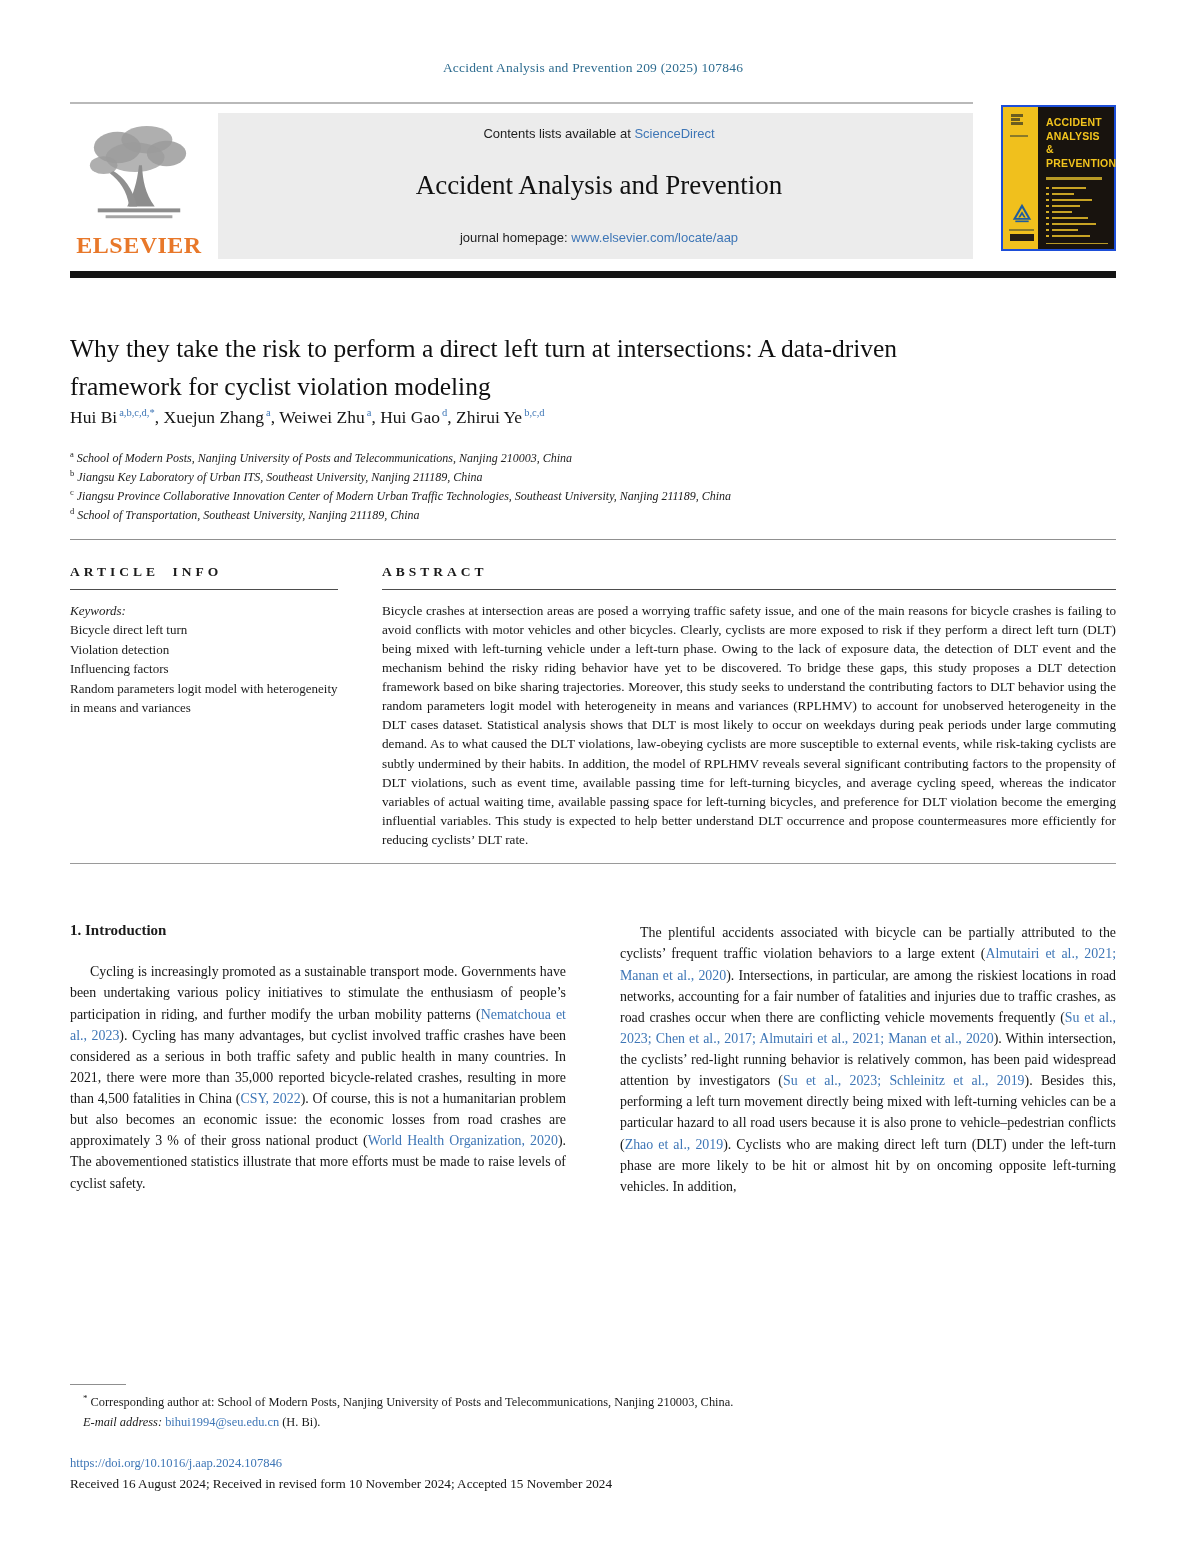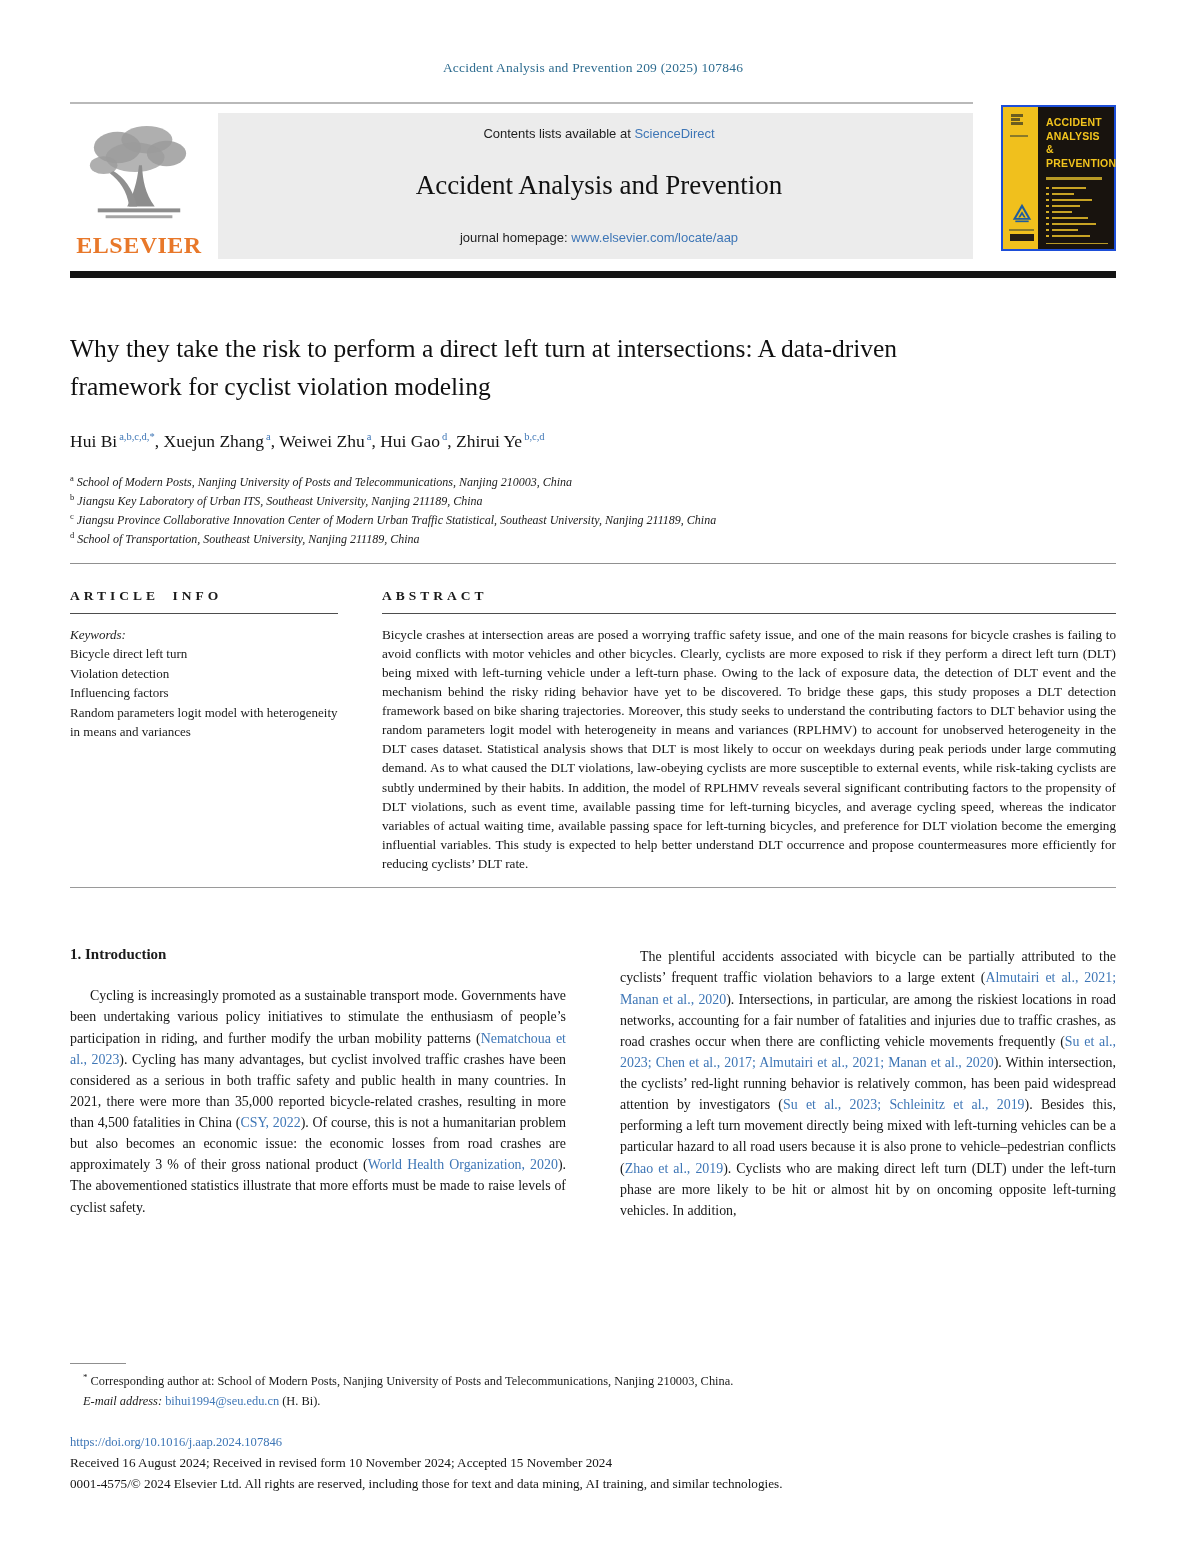--- a/index.html
+++ b/index.html
@@ -60,21 +60,21 @@
   .cover-botline { margin-top:6px; height:1px; width:62px; background:#b89a25; }
   .cover-peacock { position:absolute; left:9px; bottom:26px; width:20px; height:20px; }
   .cover-sd-badge { position:absolute; left:7px; bottom:8px; width:24px; height:7px; background:#241d14; }
   .cover-sd-line { position:absolute; left:6px; bottom:18px; width:25px; height:2px; background:#8a7a2a; }
 
   
   .paper-title {
     margin-top:52px; font-size:25.5px; line-height:1.5; color:#101010; font-weight:normal;
     max-width:900px;
   }
-  .authors { margin-top:24px; font-size:17.5px; color:#141414; }
+  .authors { font-size:17.5px; color:#141414; }
   .authors sup { font-size:10.5px; color:#3e76b6; margin-left:2px; }
   .affils { margin-top:20px; }
   .affil { font-size:12px; font-style:italic; color:#202020; line-height:1.5; }
   .affil sup { font-style:normal; font-size:8.5px; margin-right:3px; }
   .rule-full { border-top:1.5px solid #909090; margin-top:15px; }
 
   
   .info-grid { display:grid; grid-template-columns:268px 1fr; column-gap:44px; margin-top:24px; }
   .col-heading {
     font-size:13.5px; font-weight:bold; letter-spacing:4px; word-spacing:6px; color:#1a1a1a;
@@ -209,21 +209,21 @@
     <span><span>Hui Bi</span><sup>a,b,c,d,*</sup><span>, </span></span>
     <span><span>Xuejun Zhang</span><sup>a</sup><span>, </span></span>
     <span><span>Weiwei Zhu</span><sup>a</sup><span>, </span></span>
     <span><span>Hui Gao</span><sup>d</sup><span>, </span></span>
     <span><span>Zhirui Ye</span><sup>b,c,d</sup><span></span></span>
   </div>
 
   <div class="affils">
     <div class="affil"><sup>a</sup><span>School of Modern Posts, Nanjing University of Posts and Telecommunications, Nanjing 210003, China</span></div>
     <div class="affil"><sup>b</sup><span>Jiangsu Key Laboratory of Urban ITS, Southeast University, Nanjing 211189, China</span></div>
-    <div class="affil"><sup>c</sup><span>Jiangsu Province Collaborative Innovation Center of Modern Urban Traffic Statistical, Southeast University, Nanjing 211189, China</span></div>
+    <div class="affil"><sup>c</sup><span>Jiangsu Province Collaborative Innovation Center of Modern Urban Traffic Technologies, Southeast University, Nanjing 211189, China</span></div>
     <div class="affil"><sup>d</sup><span>School of Transportation, Southeast University, Nanjing 211189, China</span></div>
   </div>
 
   <div class="rule-full"></div>
 
   <div class="info-grid">
     <div>
       <div class="col-heading">ARTICLE INFO</div>
       <div class="heading-rule"></div>
       <div class="keywords">
@@ -254,16 +254,15 @@
   </div>
 
   <div class="bottom-block">
     <div class="fn-rule"></div>
     <div class="footnote">
       <div><span class="fn-star">*</span><span>Corresponding author at: School of Modern Posts, Nanjing University of Posts and Telecommunications, Nanjing 210003, China.</span></div>
       <div><span class="fn-email-label">E-mail address:</span> <a class="link">bihui1994@seu.edu.cn</a><span> (H. Bi).</span></div>
     </div>
     <div class="doi-line"><a class="link">https://doi.org/10.1016/j.aap.2024.107846</a></div>
     <div class="meta-line">Received 16 August 2024; Received in revised form 10 November 2024; Accepted 15 November 2024</div>
-    <div class="meta-line">0001-4575/© 2024 Elsevier Ltd. All rights are reserved, including those for text and data mining, AI training, and similar technologies.</div>
   </div>
 
 </div>
 
 </body></html>

